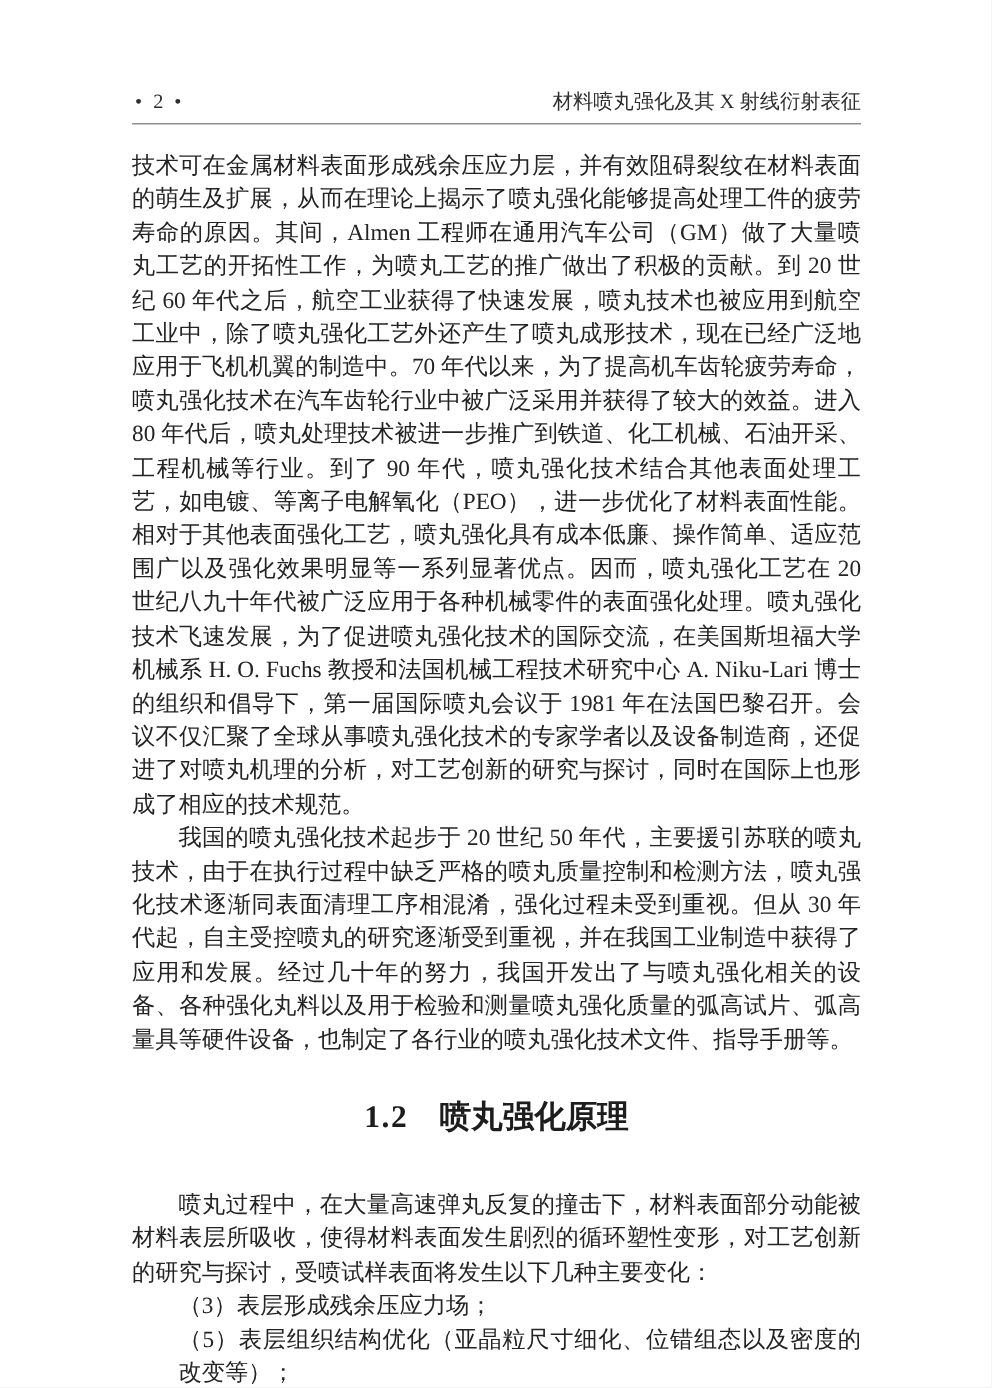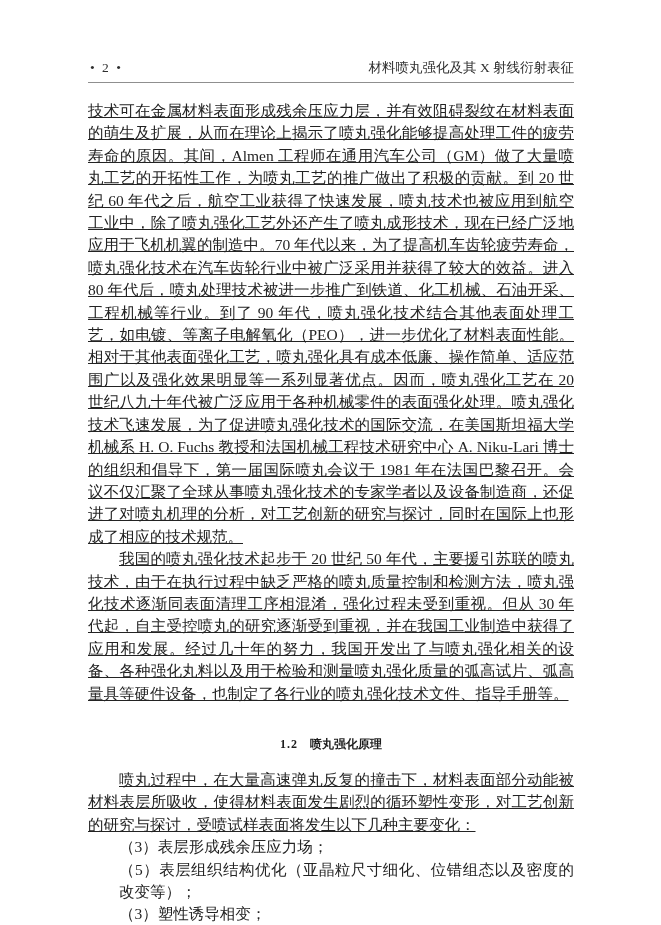--- a/index.html
+++ b/index.html
@@ -39,29 +39,28 @@
     text-align: right;
   }
   .body-text {
     margin-top: 17px;
     font-size: 15.5px;
     line-height: 22.4px;
     text-align: justify;
   }
   .para {
     margin: 0;
-    text-decoration: underline;
   }
   .indent {
     text-indent: 2em;
   }
   .section-heading {
-    margin: 27px 0 13px 0;
+    margin: 27px 0 37px 0;
     text-align: center;
-    font-size: 12px;
+    font-size: 21px;
     font-weight: bold;
     color: #1d1d1d;
     line-height: 24px;
   }
   .section-heading .section-number {
     margin-right: 1em;
     letter-spacing: 1px;
   }
   .list-item {
     padding-left: 2em;

